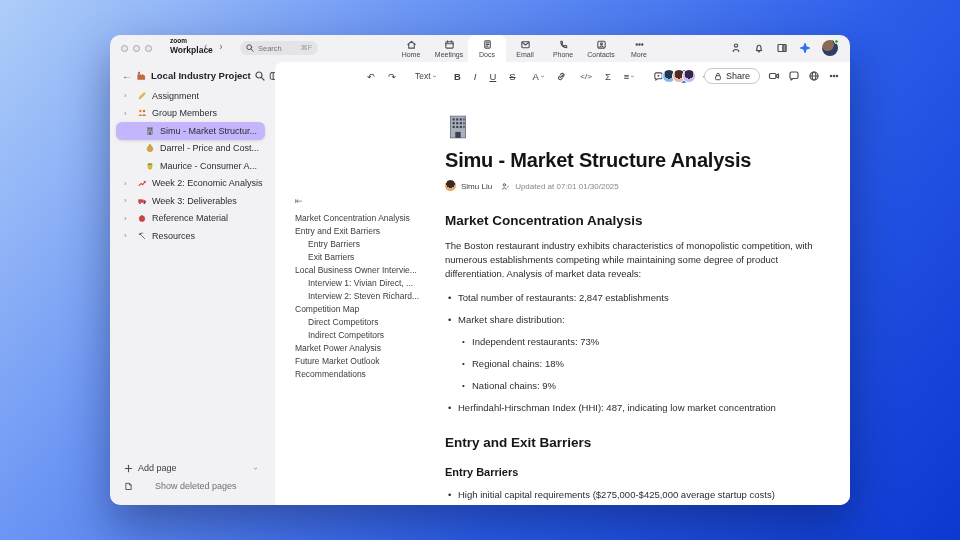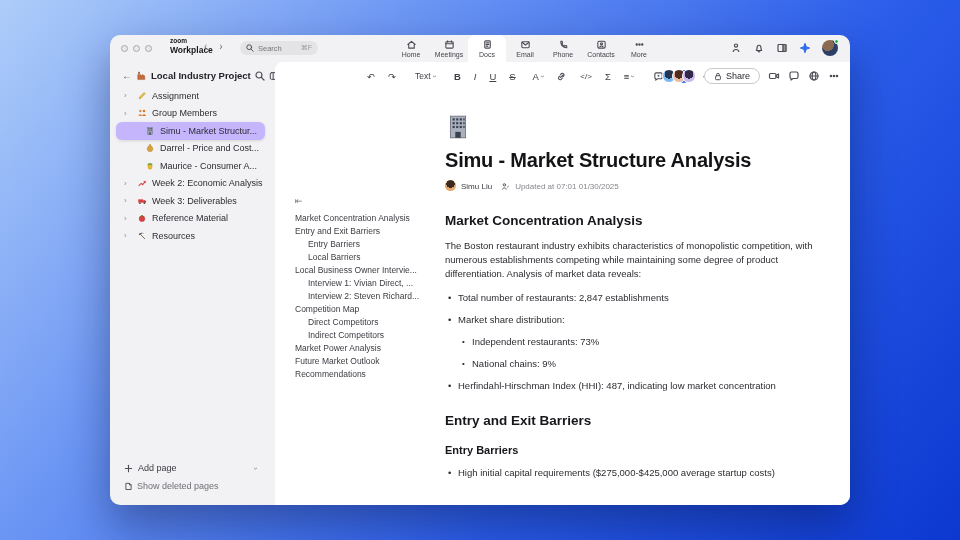--- a/index.html
+++ b/index.html
@@ -50,21 +50,21 @@
   .trow .chev.open { transform:rotate(90deg); }
   .trow .ticon { width:11px; display:flex; justify-content:center; }
   .trow .tlabel { font-size:9px; color:#2c2c32; white-space:nowrap; }
   .trow.child { padding-left:34px; }
   .trow.selected { background:#c4b5fd; border-radius:6px; margin:0 10px 0 6px; padding-left:28px;
                    box-shadow:0 1px 3px rgba(0,0,0,.12); }
   .sbfooter { padding:0 0 10px 14px; }
   .addrow { display:flex; align-items:center; gap:5px; height:18px; font-size:9px; color:#3a3a40; cursor:pointer; }
   .addrow .spacer { flex:1; }
   .addrow .chevd { margin-right:18px; font-size:8px; color:#76767c; display:inline-block; transform:rotate(90deg); }
-  .delrow { display:flex; align-items:center; gap:4px; height:18px; font-size:9px; color:#6f6f76; cursor:pointer;text-align:center; }
+  .delrow { display:flex; align-items:center; gap:22px; height:18px; font-size:9px; color:#6f6f76; cursor:pointer;text-align:center; }
   
   .docpanel { flex:1; background:#ffffff; border-radius:8px 0 0 0; display:flex; flex-direction:column; }
   .toolbar { height:28px; display:flex; align-items:center; padding-left:92px; gap:13px; position:relative; }
   .tbtn { font-size:9.5px; color:#404048; cursor:pointer; display:flex; align-items:center; gap:2px; }
   .tbtn .mini { font-size:7px; color:#76767c; display:inline-block; transform:rotate(90deg); }
   .tbtn.bold { font-weight:bold; }
   .tbtn.ital { font-style:italic; }
   .tbtn.und  { text-decoration:underline; }
   .tbtn.strk { text-decoration:line-through; }
   .pluscirc { width:13px; height:13px; border-radius:50%; background:#2d6cf0; color:#fff; font-size:10px;
@@ -466,21 +466,21 @@
         </div>
       </div>
 
       <div class="docbody">
 
         <div class="toccol">
           <div class="toccollapse">⇤</div>
           <div class="tocitem">Market Concentration Analysis</div>
           <div class="tocitem">Entry and Exit Barriers</div>
           <div class="tocitem l2">Entry Barriers</div>
-          <div class="tocitem l2">Local Barriers</div>
+          <div class="tocitem l2">Exit Barriers</div>
           <div class="tocitem">Local Business Owner Intervie...</div>
           <div class="tocitem l2">Interview 1: Vivian Direct, ...</div>
           <div class="tocitem l2">Interview 2: Steven Richard...</div>
           <div class="tocitem">Competition Map</div>
           <div class="tocitem l2">Direct Competitors</div>
           <div class="tocitem l2">Indirect Competitors</div>
           <div class="tocitem">Market Power Analysis</div>
           <div class="tocitem">Future Market Outlook</div>
           <div class="tocitem">Recommendations</div>
         </div>
@@ -522,20 +522,21 @@
 
           <div class="h2">Market Concentration Analysis</div>
           <div class="para">The Boston restaurant industry exhibits characteristics of monopolistic competition, with numerous establishments competing while maintaining some degree of product differentiation. Analysis of market data reveals:</div>
 
           <ul class="b1">
             <li>Total number of restaurants: 2,847 establishments</li>
             <li>Market share distribution:</li>
           </ul>
           <ul class="b1 b2">
             <li>Independent restaurants: 73%</li>
+            <li>Regional chains: 18%</li>
             <li>National chains: 9%</li>
           </ul>
           <ul class="b1">
             <li>Herfindahl-Hirschman Index (HHI): 487, indicating low market concentration</li>
           </ul>
 
           <div class="h2">Entry and Exit Barriers</div>
           <div class="h3">Entry Barriers</div>
           <ul class="b1">
             <li>High initial capital requirements ($275,000-$425,000 average startup costs)</li>

